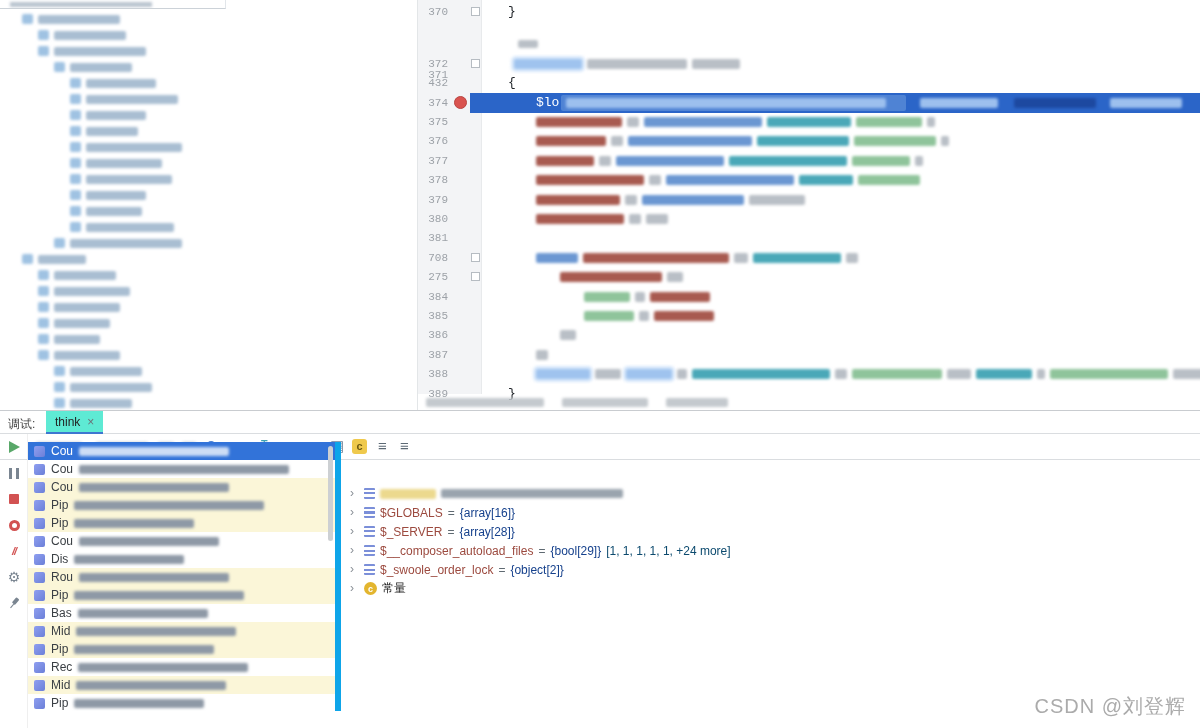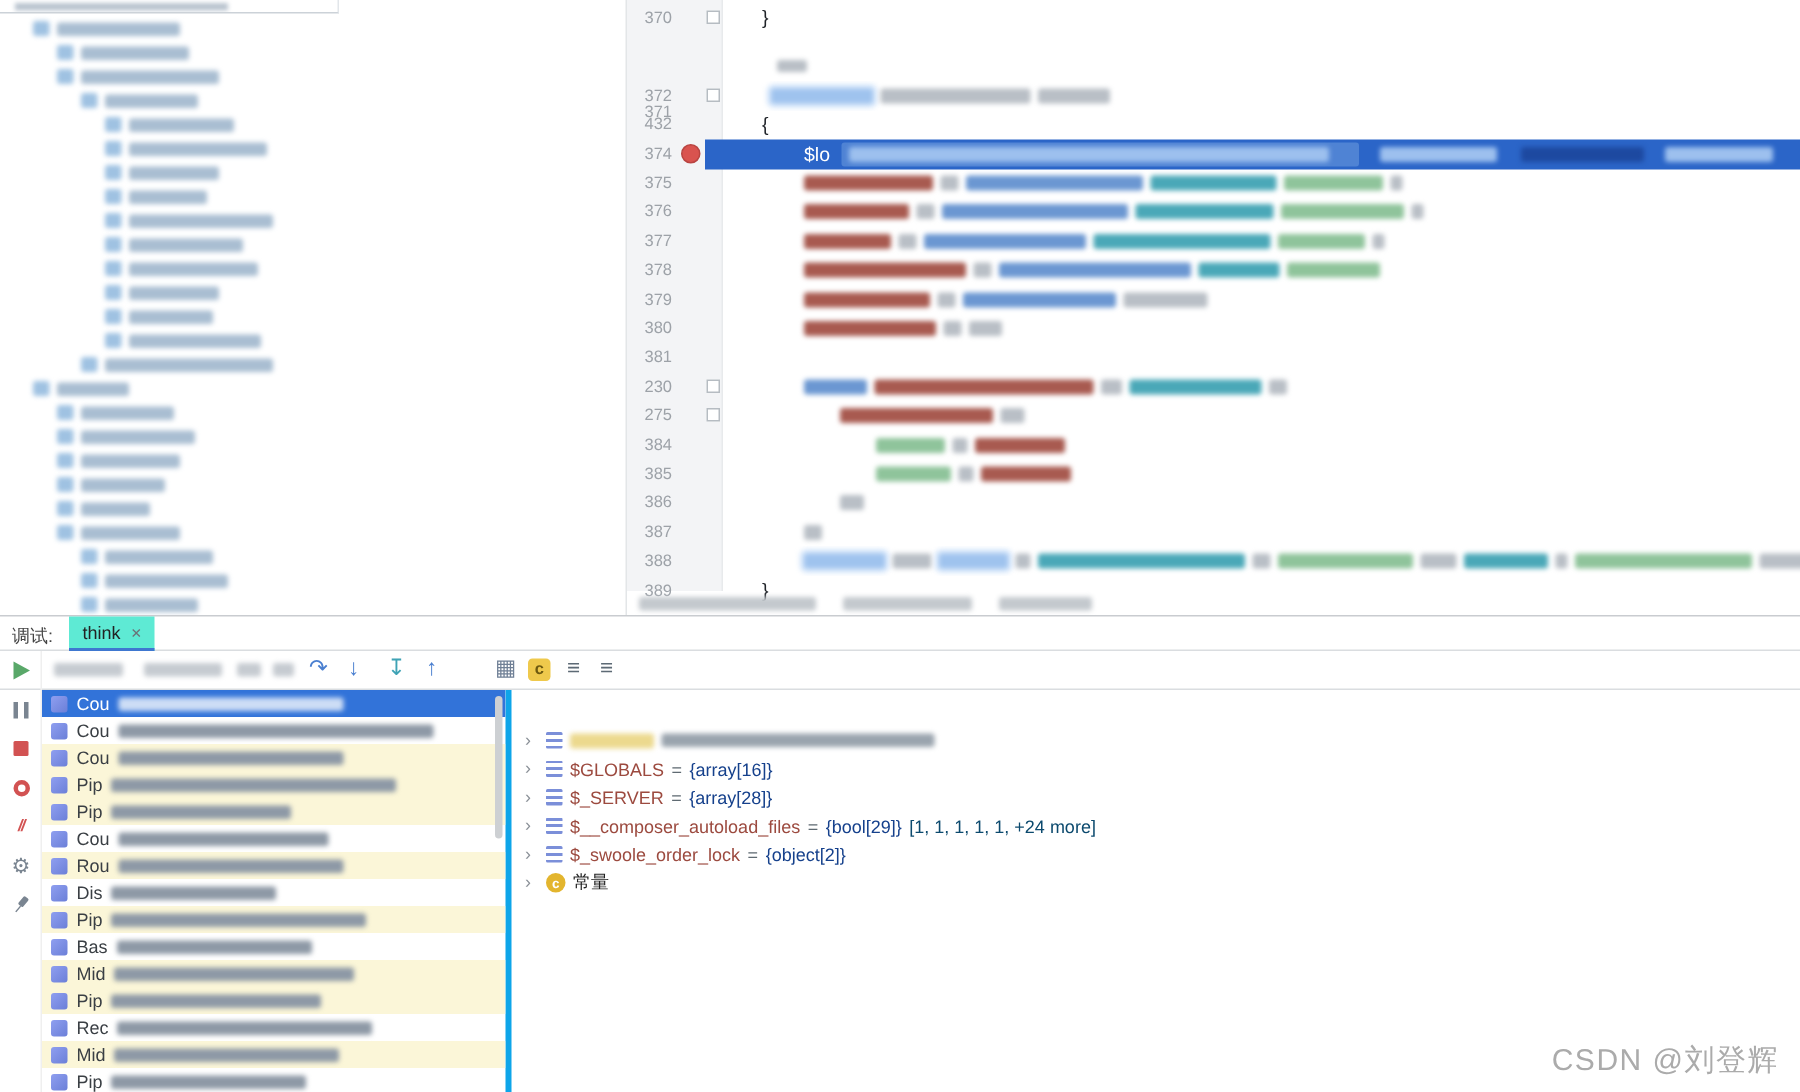--- a/index.html
+++ b/index.html
@@ -13,21 +13,21 @@
   .pt-header { position:absolute; left:0; top:0; width:226px; height:9px; border-bottom:1px solid #ccd2d8; border-right:1px solid #e2e6ea; overflow:hidden; }
   .pt-hbar { position:absolute; left:10px; top:2px; width:142px; height:5px; background:#b9c4cf; filter:blur(1.5px); }
   #tree { position:absolute; left:0; top:11px; width:416px; }
   .tree-row { height:16px; display:flex; align-items:center; gap:5px; }
   .tree-chip { width:11px; height:10px; background:#9fc2e2; }
   .tree-bar { height:9px; background:#a9bed2; }
 
   
   .editor { position:absolute; left:417px; top:0; width:783px; height:410px; border-left:1px solid #e3e6e8; background:#fff; }
   .gutter-bg { position:absolute; left:0; top:0; width:64px; height:394px; background:#f3f4f6; border-right:1px solid #e8eaec; }
-  .ed-row { position:absolute; left:0; width:100%; height:20px; font-family:Liberation Sans, sans-serif; font-size:13px; }
+  .ed-row { position:absolute; left:0; width:100%; height:20px; font-family:Liberation Mono, monospace; font-size:13px; }
   .exec-bg { position:absolute; left:52px; right:0; top:0; height:20px; background:#2b65c8; }
   .ln { position:absolute; left:0; top:0; width:30px; text-align:right; color:#9da2a8; font-size:11px; line-height:20px; }
   .bp { position:absolute; left:36px; top:3px; width:13px; height:13px; border-radius:50%; background:#d9534f; border:1px solid #b94441; }
   .fold { position:absolute; left:53px; top:5px; width:9px; height:9px; border:1px solid #b6bcc2; background:#fff; font-size:8px; line-height:7px; text-align:center; color:#7c8288; }
   .code { position:absolute; left:64px; right:0; top:0; height:20px; overflow:hidden; }
   .tok { position:absolute; top:2px; color:#1f2328; line-height:16px; }
   .tok.white { color:#fff; z-index:3; }
   .inline-sel { position:absolute; left:79px; top:2px; width:345px; height:16px; background:#4f83d4; border-radius:2px; }
   .cblur { position:absolute; top:5px; height:10px; border-radius:2px; filter:blur(1.8px); z-index:2; }
   .cblur.maroon { background:#a85a50; }
@@ -59,21 +59,21 @@
   .i-play { width:0; height:0; border-left:11px solid #59a869; border-top:6px solid transparent; border-bottom:6px solid transparent; }
   .i-pause { width:10px; height:11px; border-left:3px solid #7a8591; border-right:3px solid #7a8591; }
   .i-stop { width:10px; height:10px; background:#d25252; border-radius:1px; }
   .i-ring { width:11px; height:11px; border:3px solid #d25252; border-radius:50%; }
   .i-mute { color:#d25252; font-weight:bold; font-style:italic; font-size:11px; letter-spacing:-1px; }
   .i-gear { color:#7a8591; font-size:14px; }
   .i-pin { position:relative; width:12px; height:12px; transform:rotate(40deg); }
   .i-pin::before { content:""; position:absolute; left:4px; top:0; width:4px; height:7px; background:#7a8591; border-radius:1px; }
   .i-pin::after { content:""; position:absolute; left:5.5px; top:7px; width:1px; height:5px; background:#7a8591; }
 
-  .frames { position:absolute; left:28px; top:49px; width:313px; height:269px; overflow:hidden; border-right:4px solid #0ea5e9; }
+  .frames { position:absolute; left:28px; top:31px; width:313px; height:269px; overflow:hidden; border-right:6px solid #0ea5e9; }
   .frame-row { height:18px; display:flex; align-items:center; gap:6px; padding-left:6px; font-size:12px; color:#3a3f44; }
   .frame-row.lib { background:#fbf6d8; }
   .frame-row.sel { background:#3273d9; color:#fff; }
   .f-icon { width:11px; height:11px; border-radius:2px; background:linear-gradient(135deg,#8f9ff0,#6b7fd8); flex:none; }
   .f-blur { height:9px; background:#8e99a6; }
   .frame-row.sel .f-blur { background:#cdddf5; }
   .frames-scroll { position:absolute; right:2px; top:4px; width:5px; height:95px; background:#cdd0d3; border-radius:2.5px; }
 
   .vars { position:absolute; left:342px; top:49px; right:0; height:269px; }
   .eval-row { position:absolute; left:0; top:0; right:0; height:22px; border-bottom:1px solid #e4e6e9; }
@@ -307,21 +307,21 @@
             <span class="cblur maroon" style="left: 54px; width: 88px;"></span>
             <span class="cblur gray" style="left: 147px; width: 12px;"></span>
             <span class="cblur gray" style="left: 164px; width: 22px;"></span>
           </div>
         </div>
         <div class="ed-row" style="top: 228px;">
           <span class="ln">381</span>
           <div class="code"></div>
         </div>
         <div class="ed-row" style="top: 248px;">
-          <span class="ln">230</span>
+          <span class="ln">708</span>
           <span class="fold"></span>
           <div class="code">
             <span class="cblur blue" style="left: 54px; width: 42px;"></span>
             <span class="cblur maroon" style="left: 101px; width: 146px;"></span>
             <span class="cblur gray" style="left: 252px; width: 14px;"></span>
             <span class="cblur teal" style="left: 271px; width: 88px;"></span>
             <span class="cblur gray" style="left: 364px; width: 12px;"></span>
           </div>
         </div>
         <div class="ed-row" style="top: 267px;">
@@ -465,29 +465,29 @@
           <div class="frame-row lib">
             <span class="f-icon"></span>
             <span class="f-prefix">Pip</span>
             <span class="f-blur blur" style="width: 120px;"></span>
           </div>
           <div class="frame-row">
             <span class="f-icon"></span>
             <span class="f-prefix">Cou</span>
             <span class="f-blur blur" style="width: 140px;"></span>
           </div>
+          <div class="frame-row">
+            <span class="f-icon"></span>
+            <span class="f-prefix">Dis</span>
+            <span class="f-blur blur" style="width: 110px;"></span>
+          </div>
           <div class="frame-row lib">
             <span class="f-icon"></span>
             <span class="f-prefix">Rou</span>
             <span class="f-blur blur" style="width: 150px;"></span>
-          </div>
-          <div class="frame-row">
-            <span class="f-icon"></span>
-            <span class="f-prefix">Dis</span>
-            <span class="f-blur blur" style="width: 110px;"></span>
           </div>
           <div class="frame-row lib">
             <span class="f-icon"></span>
             <span class="f-prefix">Pip</span>
             <span class="f-blur blur" style="width: 170px;"></span>
           </div>
           <div class="frame-row">
             <span class="f-icon"></span>
             <span class="f-prefix">Bas</span>
             <span class="f-blur blur" style="width: 130px;"></span>

